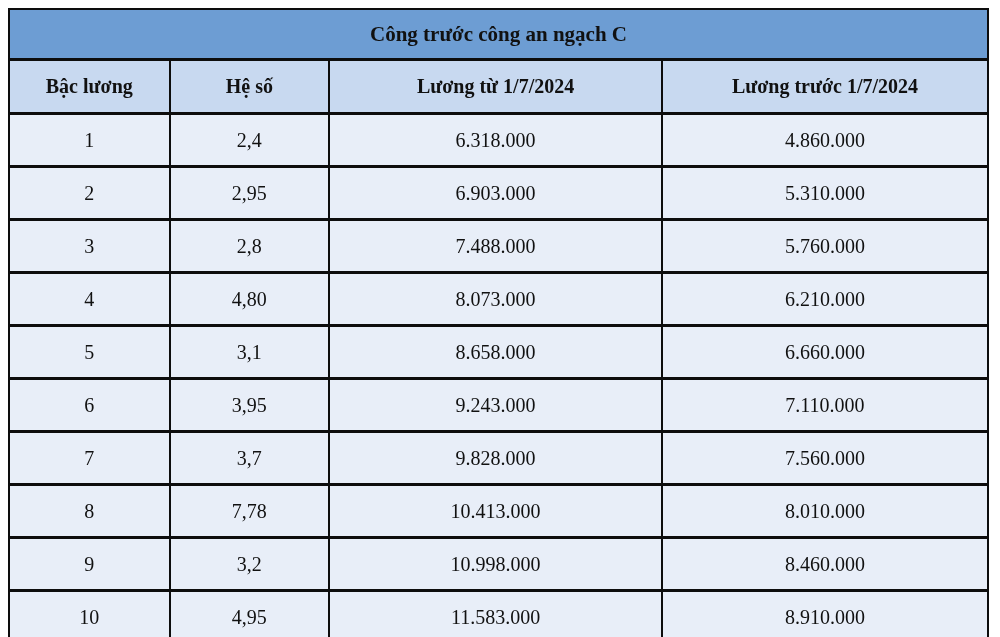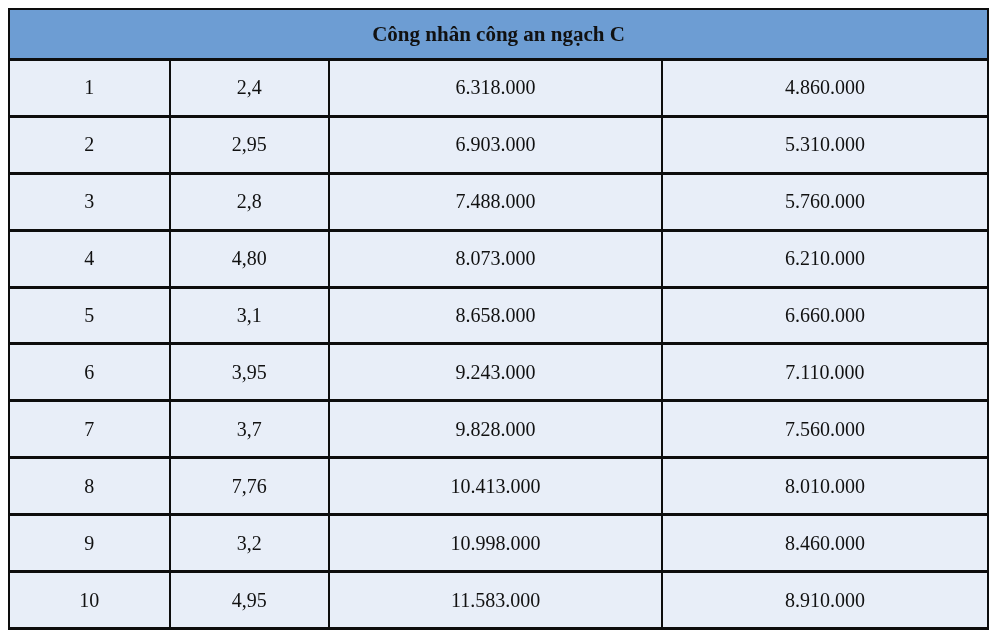--- a/index.html
+++ b/index.html
@@ -65,21 +65,27 @@
 <div class="canvas">
   <table class="salary-table">
     <colgroup>
       <col class="c-bac">
         <col class="c-heso">
         <col class="c-tu">
         <col class="c-truoc">
     </colgroup>
     <thead>
       <tr class="title-row">
-        <th colspan="4">Công nhân công an ngạch C</th>
+        <th colspan="4">Công trước công an ngạch C</th>
+      </tr>
+      <tr class="header-row">
+        <th>Bậc lương</th>
+        <th>Hệ số</th>
+        <th>Lương từ 1/7/2024</th>
+        <th>Lương trước 1/7/2024</th>
       </tr>
     </thead>
     <tbody>
       <tr class="data-row">
         <td>1</td>
         <td>2,4</td>
         <td>6.318.000</td>
         <td>4.860.000</td>
       </tr>
       <tr class="data-row">
@@ -113,21 +119,21 @@
         <td>7.110.000</td>
       </tr>
       <tr class="data-row">
         <td>7</td>
         <td>3,7</td>
         <td>9.828.000</td>
         <td>7.560.000</td>
       </tr>
       <tr class="data-row">
         <td>8</td>
-        <td>7,76</td>
+        <td>7,78</td>
         <td>10.413.000</td>
         <td>8.010.000</td>
       </tr>
       <tr class="data-row">
         <td>9</td>
         <td>3,2</td>
         <td>10.998.000</td>
         <td>8.460.000</td>
       </tr>
       <tr class="data-row">

